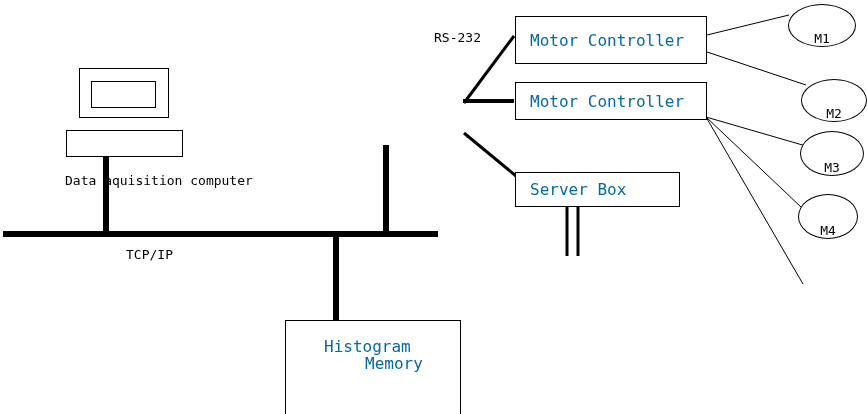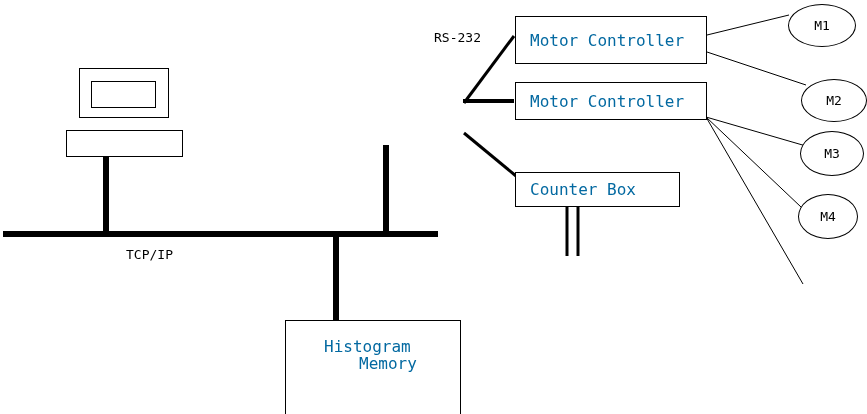--- a/index.html
+++ b/index.html
@@ -48,21 +48,21 @@
     color: #000000;
     white-space: pre;
   }
   .ellipse {
     position: absolute;
     box-sizing: border-box;
     border: 1px solid #000000;
     border-radius: 50%;
     background: #ffffff;
     display: flex;
-    align-items: center;
+    align-items: flex-end;
     justify-content: center;
   }
   .ellipse span {
     font-family: "DejaVu Sans Mono", "Liberation Mono", monospace;
     font-size: 13px;
     color: #000000;
   }
   .monitor-outer {
     position: absolute;
     box-sizing: border-box;
@@ -110,42 +110,43 @@
     <line x1="707" y1="52" x2="806" y2="85" stroke="#000000" stroke-width="1"></line>
 
     <line x1="706" y1="117" x2="806" y2="146" stroke="#000000" stroke-width="1"></line>
     <line x1="706" y1="117" x2="801" y2="207" stroke="#000000" stroke-width="1"></line>
     <line x1="706" y1="117" x2="803" y2="284" stroke="#000000" stroke-width="1"></line>
   </svg>
 
   <div class="monitor-outer" style="left:79px; top:68px; width:90px; height:50px;"></div>
   <div class="monitor-screen" style="left:91px; top:81px; width:65px; height:27px;"></div>
   <div class="cpu-base" style="left:66px; top:130px; width:117px; height:27px;"></div>
+  <div class="free-label" style="left:65px; top:172px;">Data aquisition computer</div>
 
 
   <div class="free-label" style="left:434px; top:29px;">RS-232</div>
 
   <div class="free-label" style="left:126px; top:246px;">TCP/IP</div>
 
   <div class="node" style="left:515px; top:16px; width:192px; height:48px;">
     <div class="node-label" style="left:14px; top:15px;">Motor Controller</div>
   </div>
 
   <div class="node" style="left:515px; top:82px; width:192px; height:38px;">
     <div class="node-label" style="left:14px; top:10px;">Motor Controller</div>
   </div>
 
   <div class="node" style="left:515px; top:172px; width:165px; height:35px;">
-    <div class="node-label" style="left:14px; top:8px;">Counter Box</div>
+    <div class="node-label" style="left:14px; top:8px;">Server Box</div>
   </div>
 
 
   <div class="node" style="left:285px; top:320px; width:176px; height:95px;">
     <div class="node-label" style="left:38px; top:17px;">Histogram</div>
-    <div class="node-label" style="left:38px; top:34px;padding-left:35px;">Memory</div>
+    <div class="node-label" style="left:44px; top:34px;padding-left:35px;">Memory</div>
   </div>
 
   <div class="ellipse" style="left:788px; top:4px; width:68px; height:43px;">
     <span>M1</span>
   </div>
   <div class="ellipse" style="left:801px; top:79px; width:66px; height:43px;">
     <span>M2</span>
   </div>
   <div class="ellipse" style="left:800px; top:131px; width:64px; height:45px;">
     <span>M3</span>

